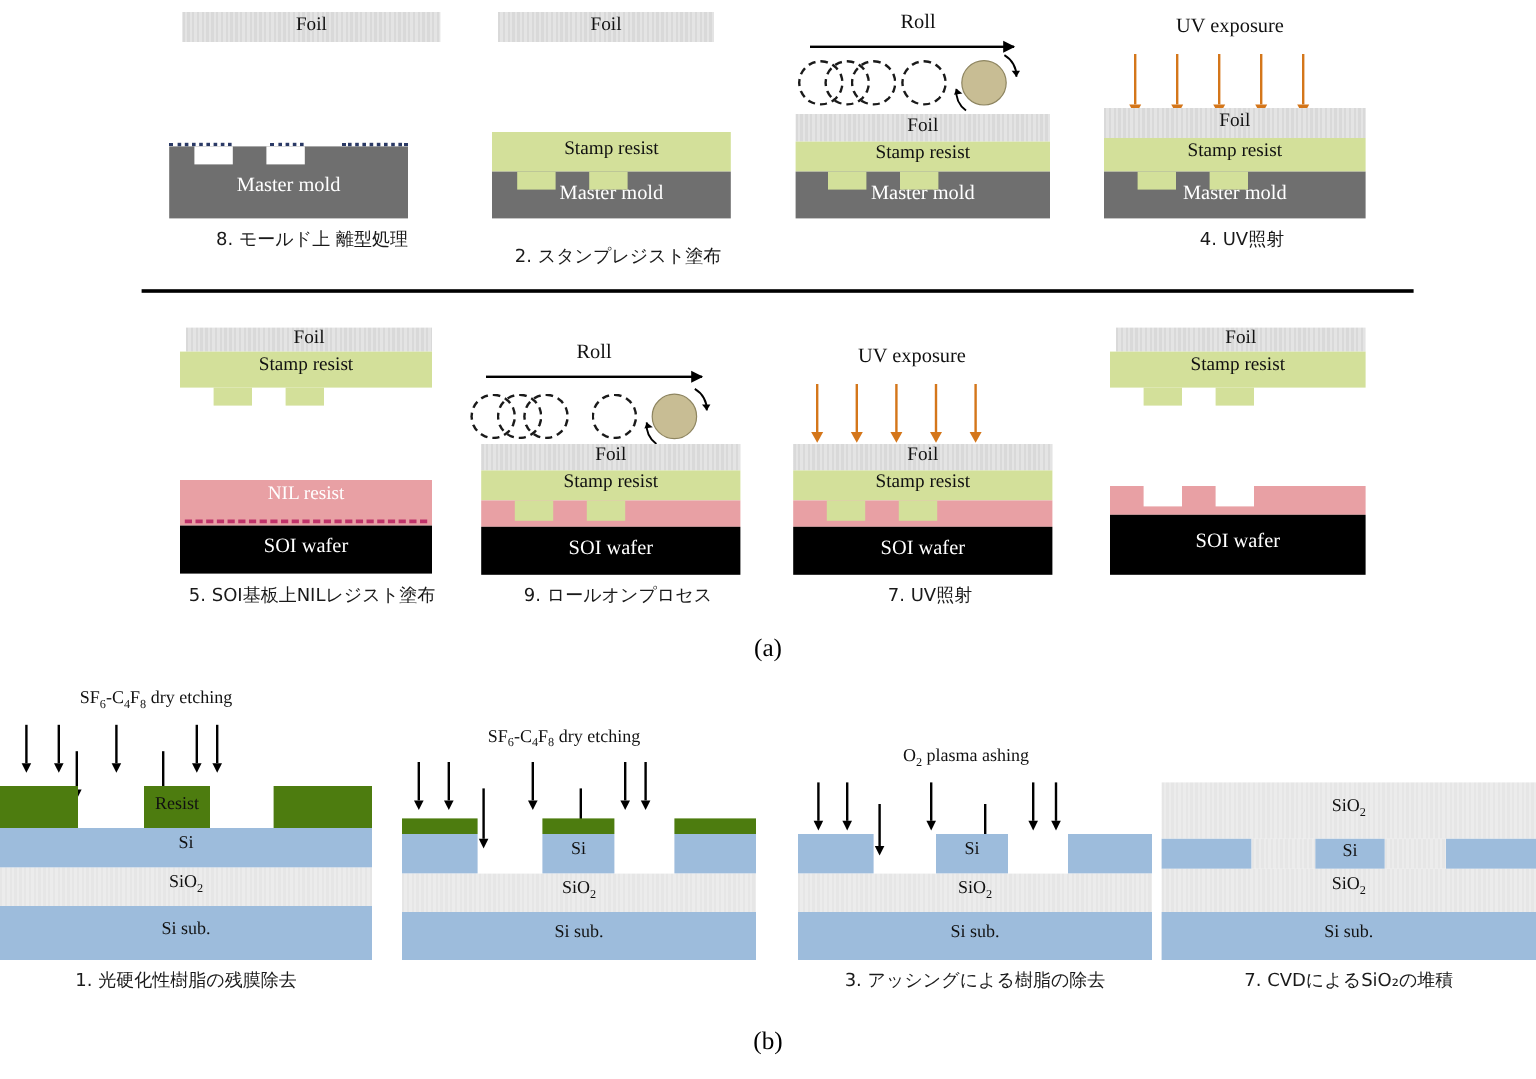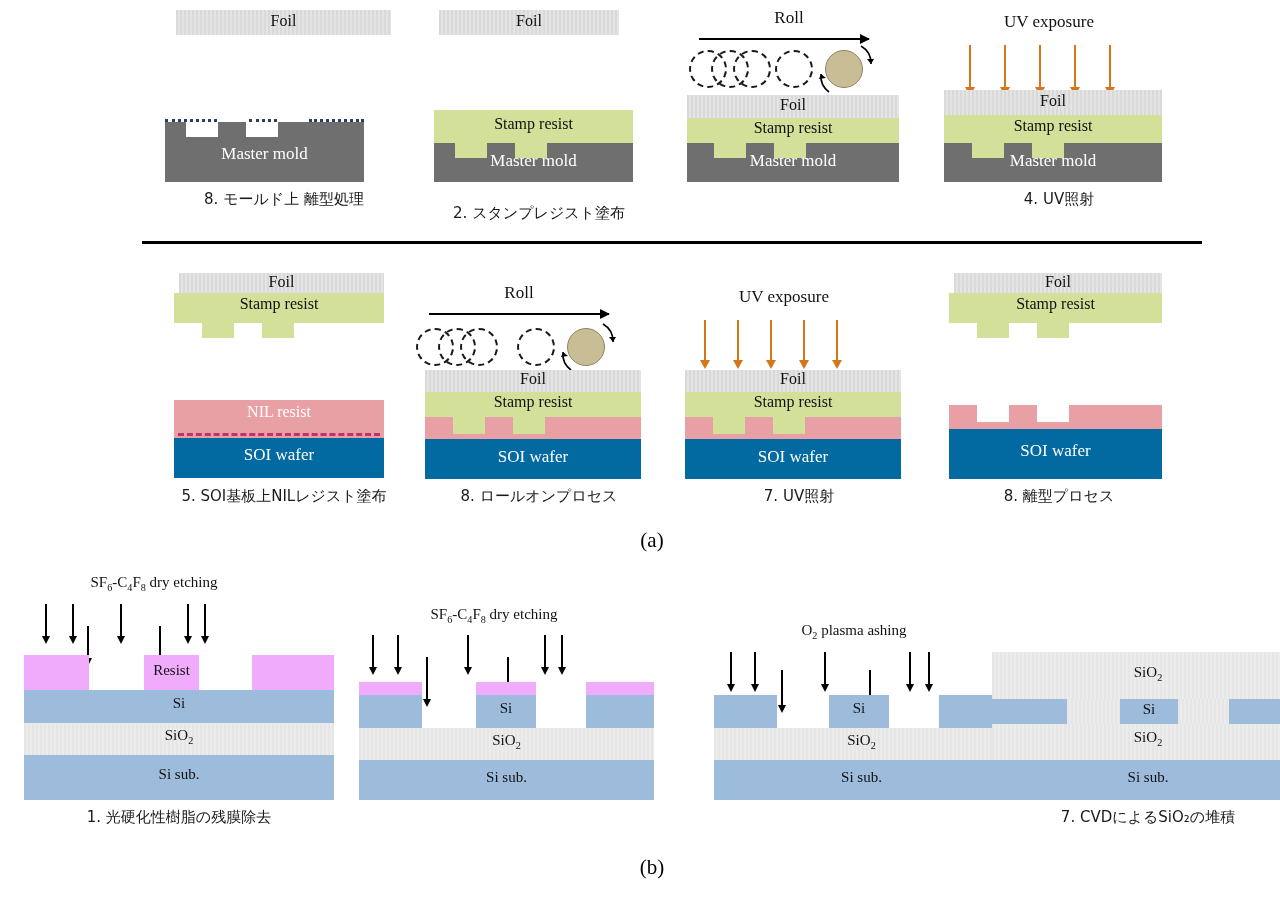--- a/index.html
+++ b/index.html
@@ -4,44 +4,44 @@
 <style>
   html,body{margin:0;padding:0;}
   body{
     width:1280px;height:899px;
     background:#ffffff;
     font-family:"Liberation Serif", serif;
     color:#000000;
     position:relative;
     overflow:hidden;
   }
-  .fig{position:absolute;inset:0;margin-left:24px;}
+  .fig{position:absolute;inset:0;}
 
   
   .panel{position:absolute;}
   .layer{position:absolute;box-sizing:border-box;}
   .lbl{
     position:absolute;width:100%;text-align:center;
     font-family:"Liberation Serif", serif;
     white-space:nowrap;pointer-events:none;
   }
   .caption{
     position:absolute;text-align:center;white-space:nowrap;
     font-family:"DejaVu Sans", sans-serif;
     font-size:15px;color:#1a1a1a;
   }
   .caption-jp{font-family:"DejaVu Sans", sans-serif;}
   .c-foil-h{background:repeating-linear-gradient(90deg,#d9d9d9 0 2px,#e4e4e4 2px 4px);}
   .c-resist{background:#d3e09a;}
   .c-mold{background:#6f6f6f;}
   .c-nil{background:#e8a0a4;}
-  .c-soi{background:#0369a1;}
+  .c-soi{background:#000000;}
   .c-si{background:#9dbcdc;}
   .c-sio2{background:repeating-linear-gradient(90deg,#e6e6e6 0 2px,#ececec 2px 4px);}
-  .c-resist-pink{background:#f0abfc;}
+  .c-resist-pink{background:#4d7c0f;}
   .c-roller{background:#c8bd94;}
 
   .t-dark{color:#111;}
   .t-light{color:#ffffff;}
 
   
   .divider{
     position:absolute;background:#000;
   }
   .arrow-uv{position:absolute;width:0;}
@@ -249,21 +249,21 @@
     <div class="layer c-resist" style="left:36px;top:127px;width:216px;height:25px;">
       <div class="lbl t-dark" style="top:1px;font-size:16px;">Stamp resist</div>
     </div>
     <div class="layer c-nil" style="left:36px;top:152px;width:216px;height:22px;"></div>
     <div class="layer c-resist" style="left:64px;top:152px;width:32px;height:17px;"></div>
     <div class="layer c-resist" style="left:124px;top:152px;width:32px;height:17px;"></div>
     <div class="layer c-soi" style="left:36px;top:174px;width:216px;height:40px;">
       <div class="lbl t-light" style="top:8px;font-size:17px;">SOI wafer</div>
     </div>
 
-    <div class="caption caption-jp" style="left:0px;top:222px;width:300px;">8. ロールオンプロセス</div>
+    <div class="caption caption-jp" style="left:0px;top:222px;width:300px;">9. ロールオンプロセス</div>
   </div>
 
   <div class="panel" style="left:625px;top:265px;width:300px;height:245px;">
 
     <div class="lbl t-dark" style="left:25px;top:22px;width:220px;font-size:17px;">UV exposure</div>
 
     <div class="arrow-uv" style="left:55px;top:55px;">
       <div class="shaft" style="height:40px;"></div>
         <div class="head" style="top:40px;"></div>
     </div>
@@ -311,21 +311,20 @@
     <div class="layer c-resist" style="left:68px;top:58px;width:32px;height:15px;"></div>
     <div class="layer c-resist" style="left:128px;top:58px;width:32px;height:15px;"></div>
 
     <div class="layer c-nil" style="left:40px;top:140px;width:213px;height:24px;"></div>
     <div class="layer" style="left:68px;top:140px;width:32px;height:17px;background:#ffffff;"></div>
     <div class="layer" style="left:128px;top:140px;width:32px;height:17px;background:#ffffff;"></div>
     <div class="layer c-soi" style="left:40px;top:164px;width:213px;height:50px;">
       <div class="lbl t-light" style="top:12px;font-size:17px;">SOI wafer</div>
     </div>
 
-    <div class="caption caption-jp" style="left:0px;top:222px;width:300px;">8. 離型プロセス</div>
   </div>
 
   <div class="subfig" style="left:0px;top:528px;">(a)</div>
 
   <div class="panel" style="left:0px;top:560px;width:320px;height:270px;">
 
     <div class="lbl t-dark" style="left:0px;top:14px;width:260px;font-size:15px;">
       <span><span>SF</span><sub>6</sub><span>-C</span><sub>4</sub><span>F</span><sub>8</sub><span> dry etching</span></span>
     </div>
 
@@ -431,21 +430,21 @@
       <div class="lbl t-dark" style="top:4px;font-size:15px;">
         <span>SiO</span><sub>2</sub>
       </div>
     </div>
     <div class="layer c-si" style="left:5px;top:200px;width:295px;height:40px;">
       <div class="lbl t-dark" style="top:9px;font-size:15px;">Si sub.</div>
     </div>
 
   </div>
 
-  <div class="panel" style="left:680px;top:560px;width:330px;height:270px;">
+  <div class="panel" style="left:655px;top:560px;width:330px;height:270px;">
 
     <div class="lbl t-dark" style="left:30px;top:62px;width:240px;font-size:15px;">
       <span><span>O</span><sub>2</sub><span> plasma ashing</span></span>
     </div>
 
     <div class="arrow-bk" style="left:26px;top:92px;">
       <div class="shaft" style="height:32px;"></div>
         <div class="head" style="top:32px;"></div>
       </div>
     <div class="arrow-bk" style="left:50px;top:92px;">
@@ -481,20 +480,21 @@
 
     <div class="layer c-sio2" style="left:10px;top:168px;width:295px;height:32px;">
       <div class="lbl t-dark" style="top:4px;font-size:15px;">
         <span>SiO</span><sub>2</sub>
       </div>
     </div>
     <div class="layer c-si" style="left:10px;top:200px;width:295px;height:40px;">
       <div class="lbl t-dark" style="top:9px;font-size:15px;">Si sub.</div>
     </div>
 
+    <div class="caption caption-jp" style="left:0px;top:248px;width:315px;">3. アッシングによる樹脂の除去</div>
   </div>
 
   <div class="panel" style="left:968px;top:560px;width:312px;height:270px;">
 
     <div class="layer c-sio2" style="left:0px;top:92px;width:312px;height:47px;">
       <div class="lbl t-dark" style="top:12px;font-size:15px;">
         <span>SiO</span><sub>2</sub>
       </div>
     </div>
 

